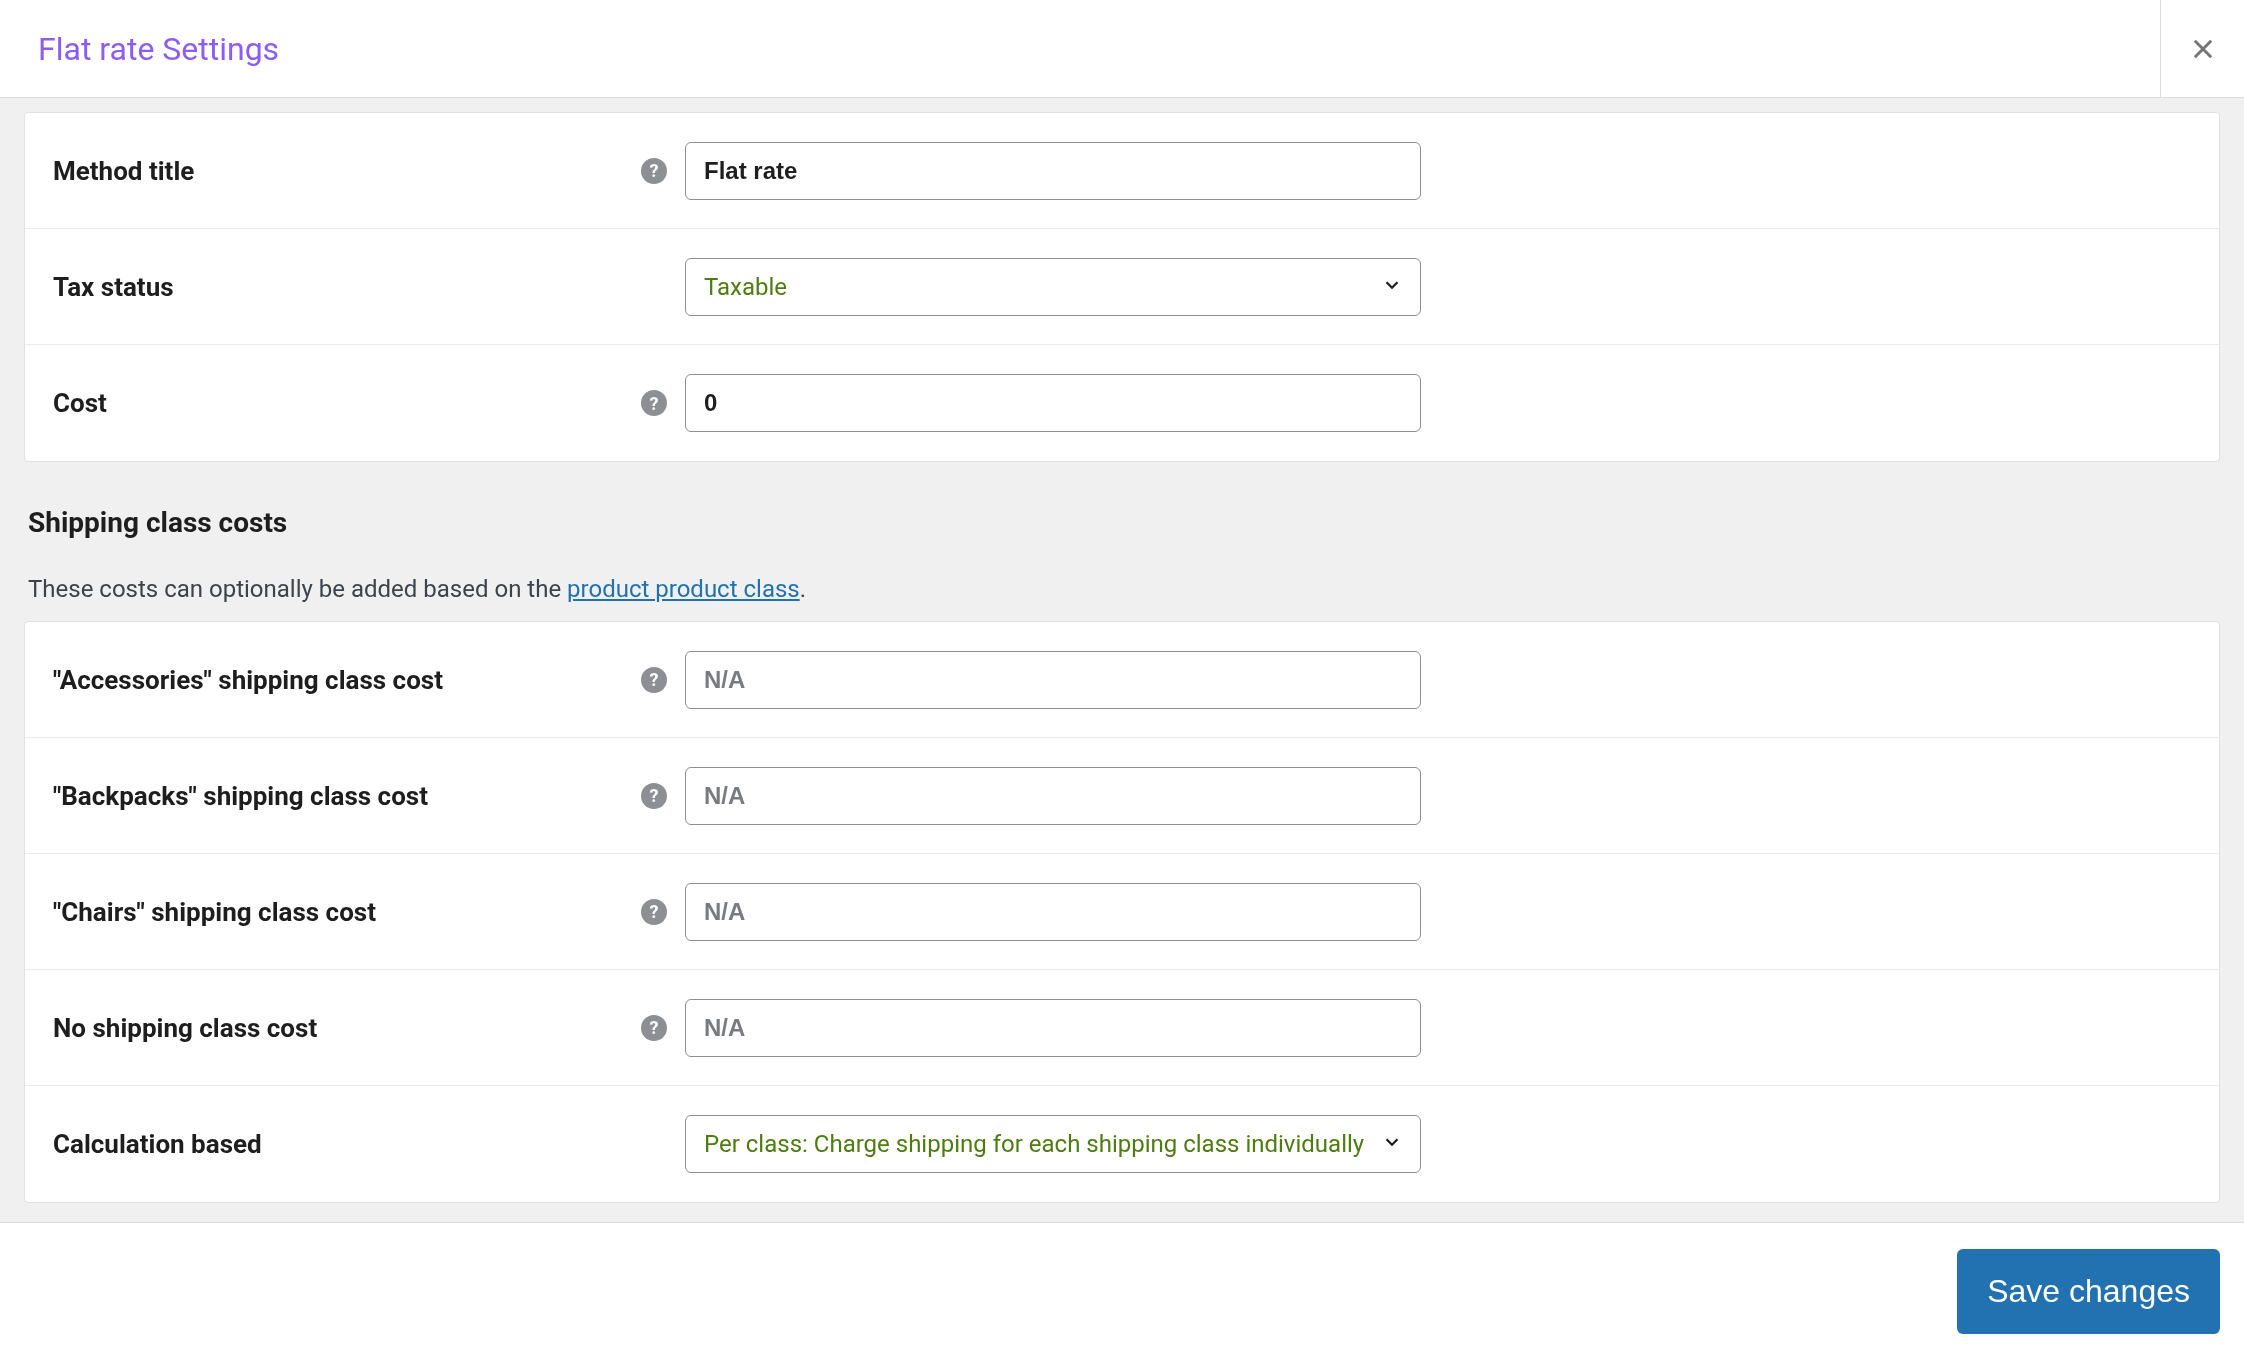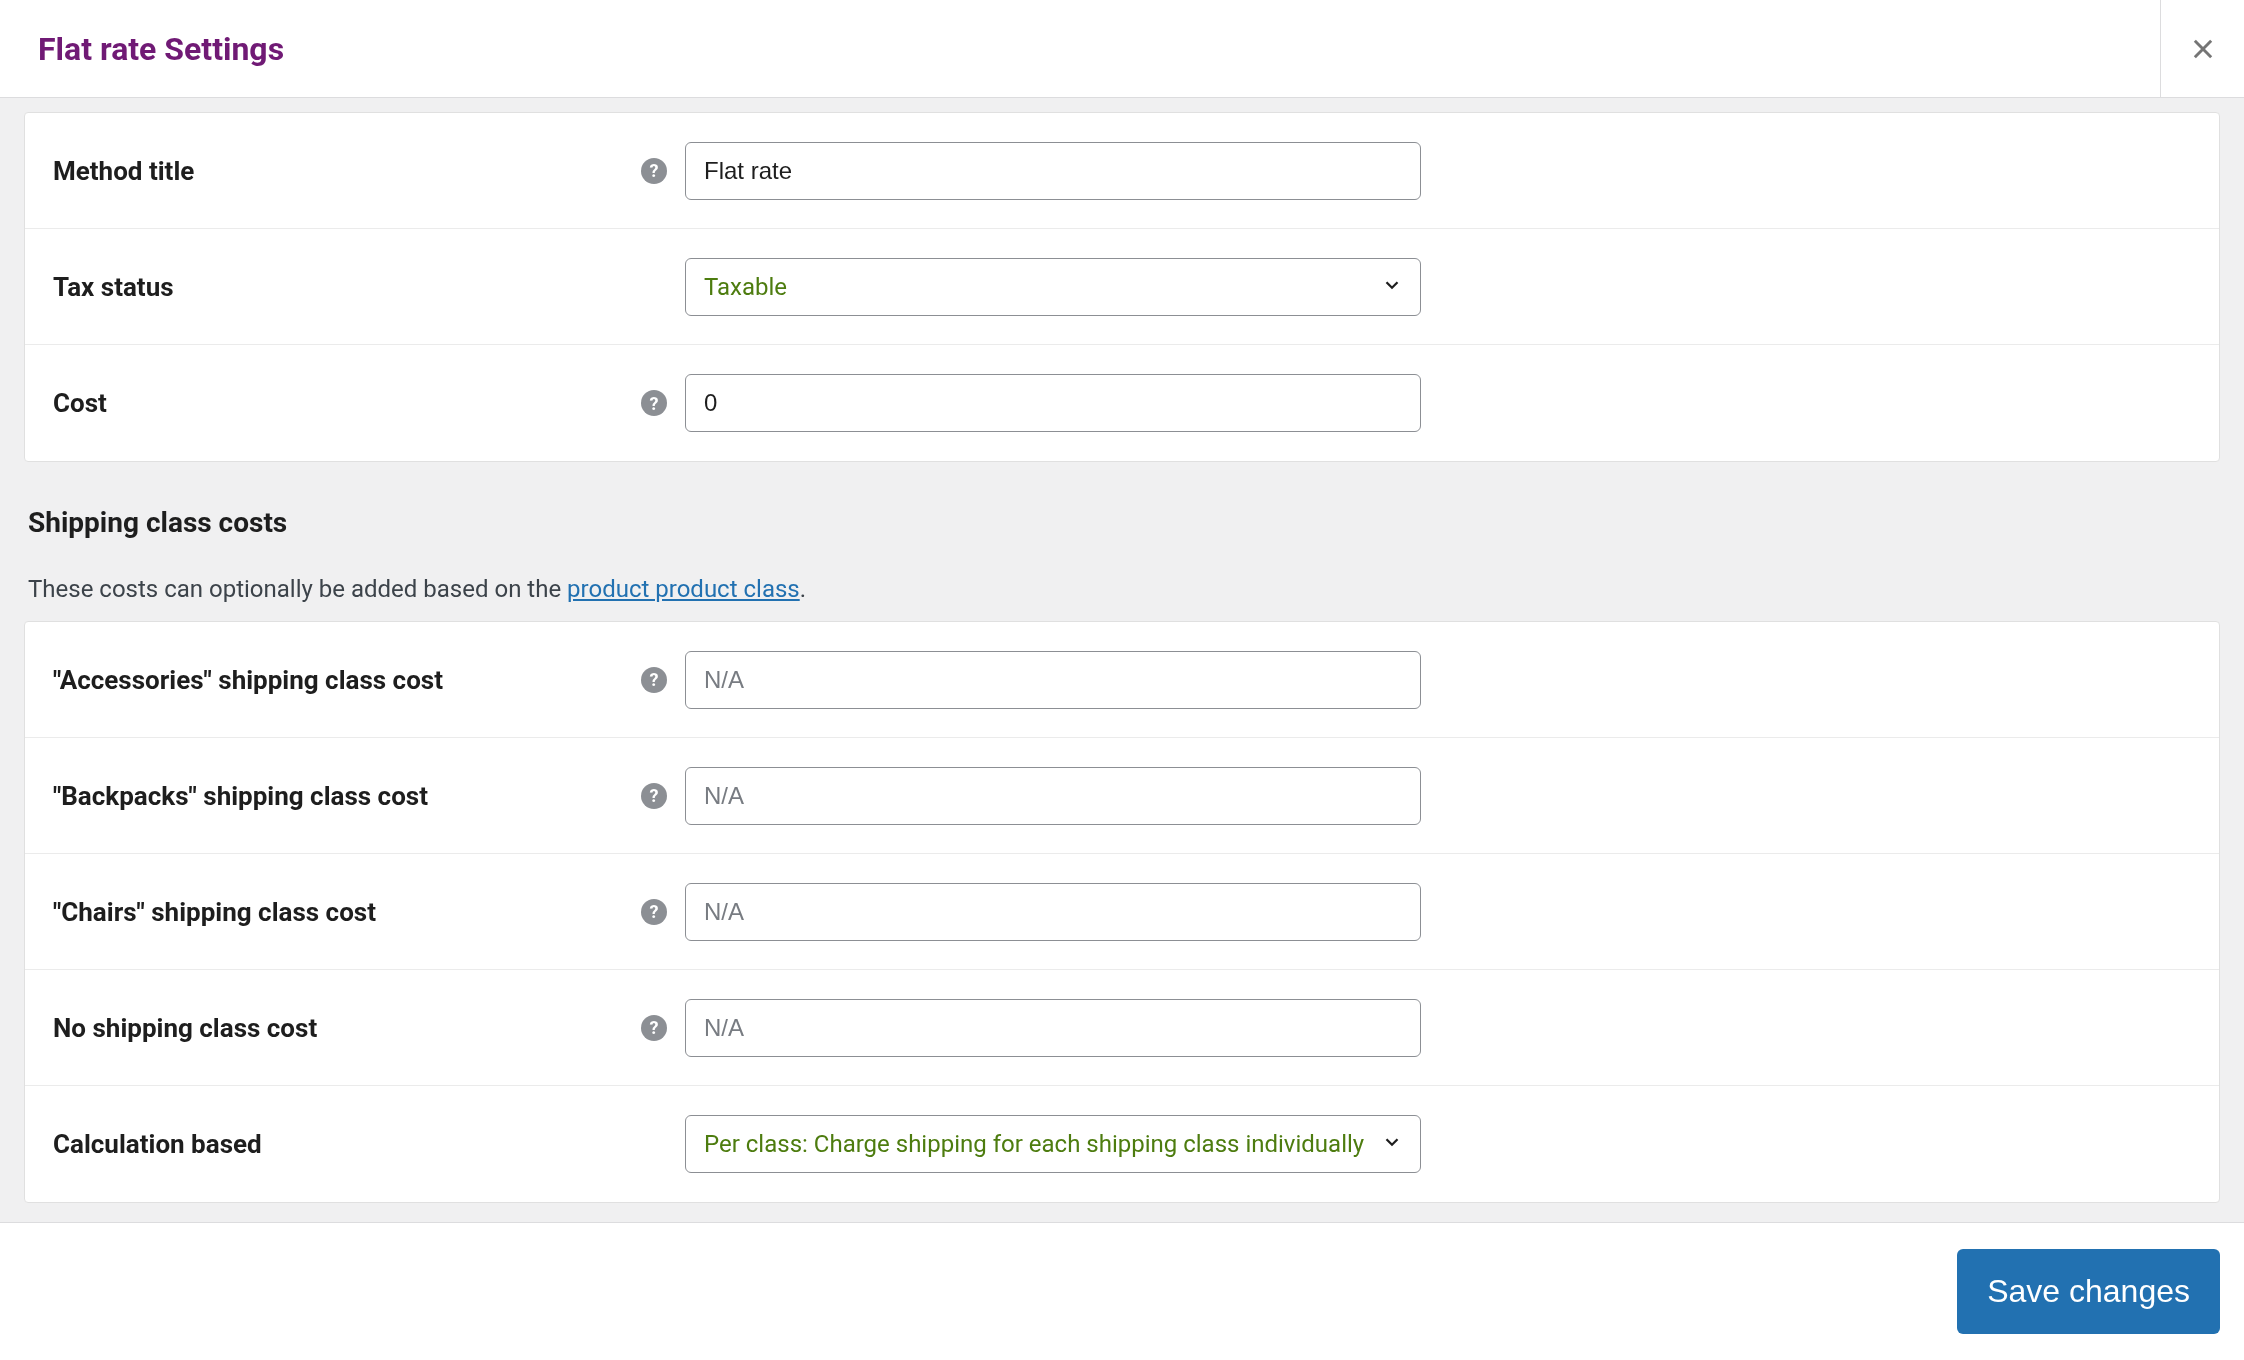--- a/index.html
+++ b/index.html
@@ -20,24 +20,24 @@
 
   .modal-header {
     display: flex;
     align-items: center;
     background: #fff;
     border-bottom: 1px solid #dcdcde;
     height: 98px;
   }
   .modal-title {
     font-size: 32px;
-    font-weight: 700;
+    font-weight: 400;
     padding-left: 38px;
     flex: 1;
-    color: #701a75;
+    color: #8b5cf6;
   }
   .modal-close {
     width: 84px;
     height: 98px;
     border-left: 1px solid #dcdcde;
     display: flex;
     align-items: center;
     justify-content: center;
     cursor: pointer;
     color: #757575;
@@ -97,20 +97,21 @@
 
   input[type="text"].text-input {
     width: 100%;
     height: 58px;
     border: 1px solid #8c8f94;
     border-radius: 6px;
     padding: 0 18px;
     font-size: 24px;
     color: #1e1e1e;
     background: #fff;
+    font-weight: bold;
   }
   input[type="text"].text-input::placeholder { color: #787c82; }
 
   .select-wrap {
     position: relative;
     width: 100%;
   }
   .select-control {
     width: 100%;
     height: 58px;

